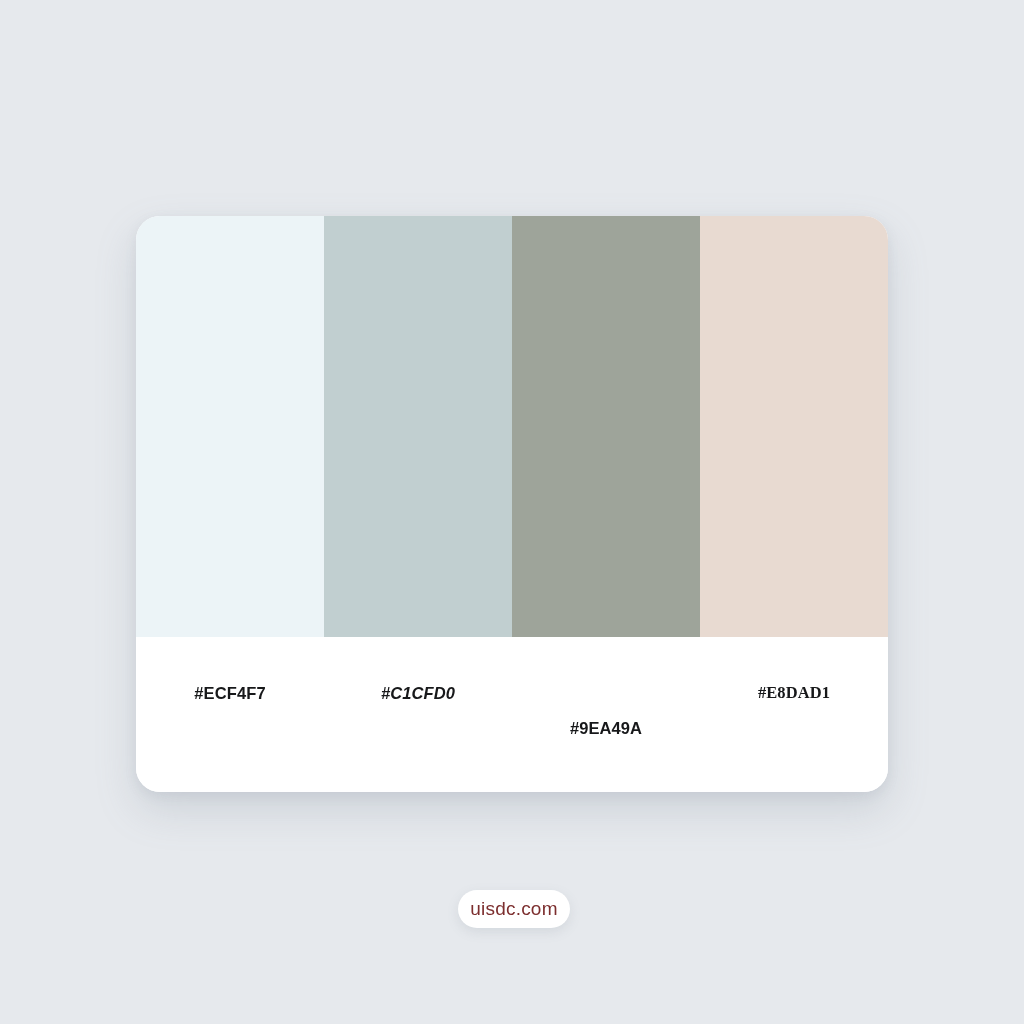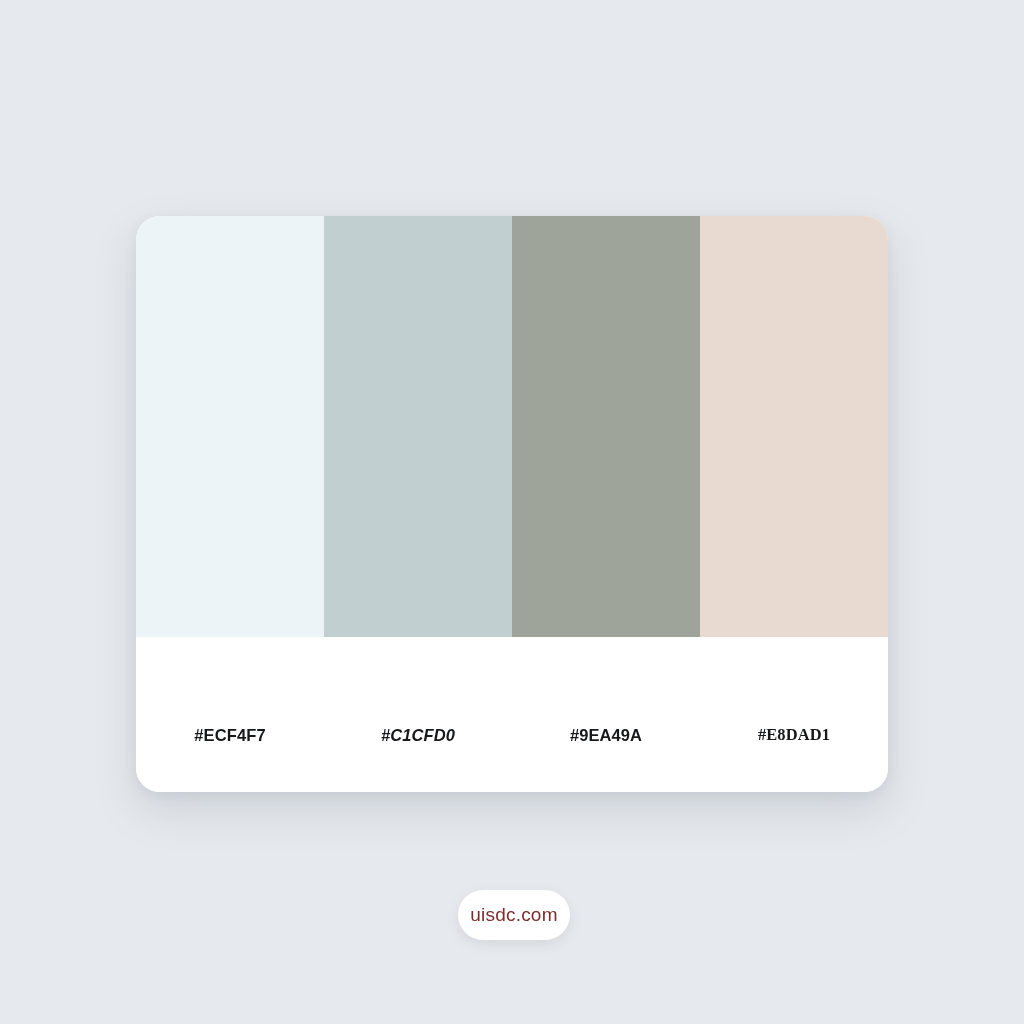--- a/index.html
+++ b/index.html
@@ -41,41 +41,41 @@
     flex: 1 1 0;
     height: 100%;
   }
 
   #label-strip {
     flex: 1 1 auto;
     background: #ffffff;
     display: flex;
     flex-direction: row;
     align-items: flex-start;
-    padding-top: 90px;
+    padding-top: 48px;
     box-sizing: border-box;
   }
 
   .swatch-label {
     flex: 1 1 0;
     text-align: center;
     font-size: 16.5px;
     font-weight: 600;
     letter-spacing: 0.1px;
     color: #17181a;
     font-family: "Liberation Sans", sans-serif;
     line-height: 1;
   }
 
   #watermark-badge {
     position: absolute;
     left: 458px;
     top: 890px;
     width: 112px;
-    height: 50px;
+    height: 38px;
     border-radius: 25px;
     background: #ffffff;
     box-shadow: 0 4px 12px rgba(120, 130, 145, 0.16);
     display: flex;
     align-items: center;
     justify-content: center;
     text-align: right;
   }
 
   #watermark-text {
@@ -93,21 +93,21 @@
   <div id="swatch-strip">
     <div class="swatch" style="background: rgb(236, 244, 247);"></div>
     <div class="swatch" style="background: rgb(193, 207, 208);"></div>
     <div class="swatch" style="background: rgb(158, 164, 154);"></div>
     <div class="swatch" style="background: rgb(232, 218, 209);"></div>
   </div>
 
   <div id="label-strip">
     <div class="swatch-label" style="color: rgb(23, 24, 26);">#ECF4F7</div>
     <div class="swatch-label" style="color: rgb(23, 24, 26); font-style: italic;">#C1CFD0</div>
-    <div class="swatch-label" style="color: rgb(23, 24, 26);">#9EA49A</div>
+    <div class="swatch-label" style="color: rgb(23, 24, 26); margin-top: 35px;">#9EA49A</div>
     <div class="swatch-label" style="color: rgb(23, 24, 26); font-family: Liberation Serif, serif;">#E8DAD1</div>
   </div>
 
 </div>
 
 <div id="watermark-badge" style="background: rgb(255, 255, 255);">
   <span id="watermark-text" style="color: rgb(124, 46, 46);">uisdc.com</span>
 </div>
 
 </body></html>

